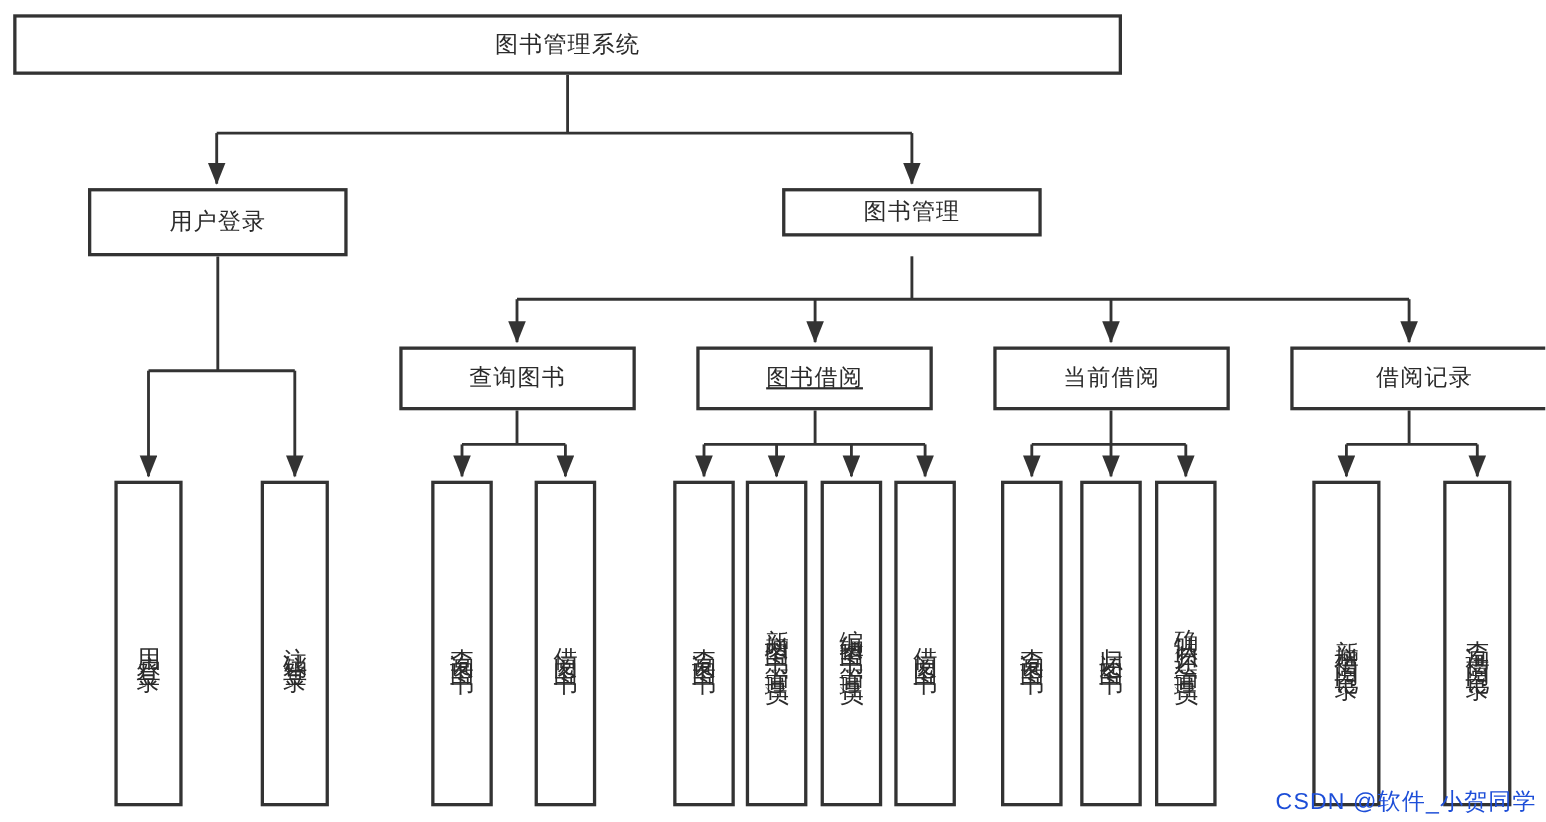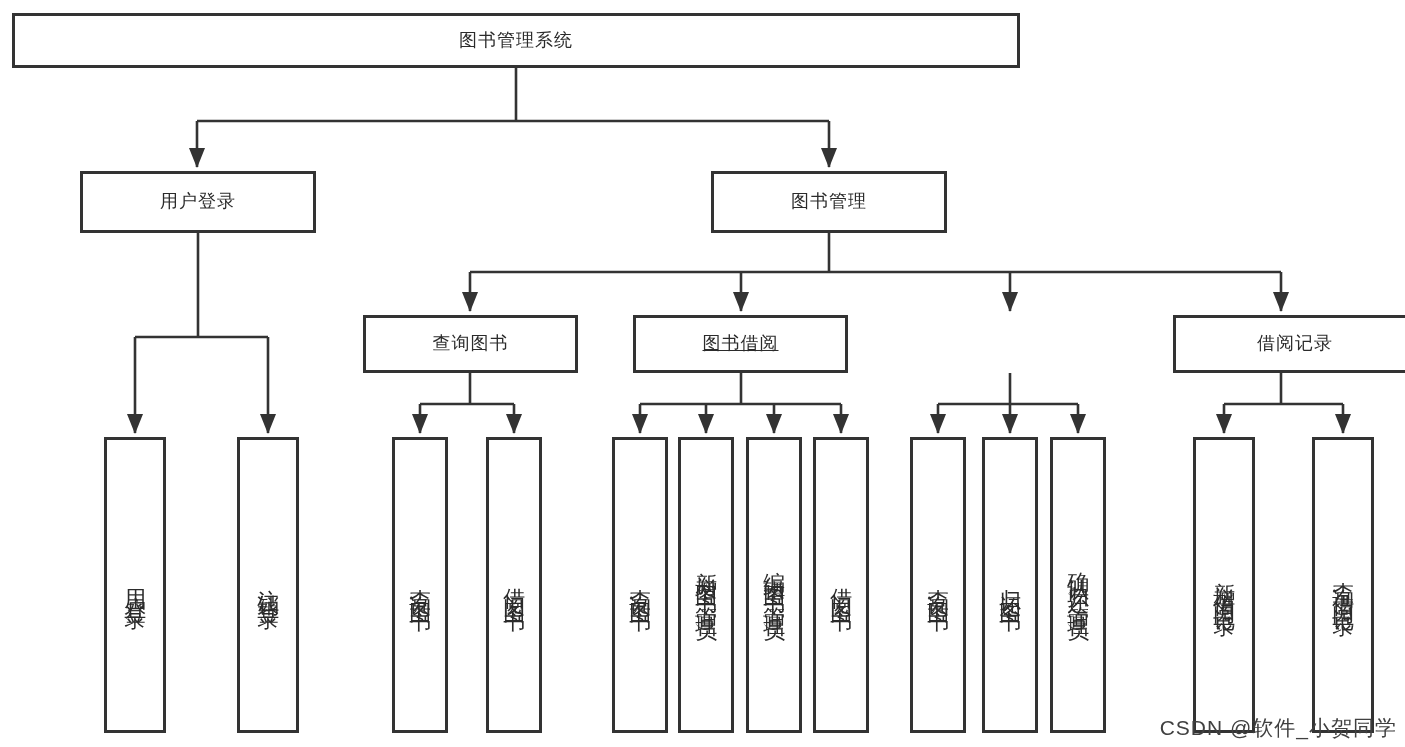--- a/index.html
+++ b/index.html
@@ -23,38 +23,38 @@
   }
   .box {
     position: absolute;
     box-sizing: border-box;
     border: 3px solid #333333;
     background: #ffffff;
     display: flex;
     align-items: center;
     justify-content: center;
     color: #2b2b2b;
-    font-size: 18px;
+    font-size: 21px;
     line-height: 1.2;
     z-index: 1;
     letter-spacing: 1px;
     text-align: center;
   }
   .box.v {
     writing-mode: vertical-rl;
     text-orientation: mixed;
     letter-spacing: 7px;
     font-size: 22px;
     padding: 6px 0;
   }
   .watermark {
     position: absolute;
     right: 8px;
     bottom: 5px;
-    color: #404040;
+    color: #1d4ed8;
     font-size: 21px;
     letter-spacing: 1px;
     z-index: 2;
     white-space: nowrap;
   }
 </style>
 </head>
 <body>
 
 <div id="canvas">
@@ -105,24 +105,25 @@
       <path d="M1281,373 V404"></path>
       <path d="M1224,404 H1343"></path>
       <path d="M1224,404 V433" marker-end="url(#ah)"></path>
       <path d="M1343,404 V433" marker-end="url(#ah)"></path>
     </g>
   </svg>
 
   <div class="box" style="left:12px; top:13px; width:1008px; height:55px;">图书管理系统</div>
 
   <div class="box" style="left:80px; top:171px; width:236px; height:62px;">用户登录</div>
-  <div class="box" style="left:711px; top:171px; width:236px; height:62px;">图书管理</div>
+  <div class="box" style="left:711px; top:171px; width:236px; height:44px;">图书管理</div>
 
   <div class="box" style="left:363px; top:315px; width:215px; height:58px;">查询图书</div>
   <div class="box" style="left:633px; top:315px; width:215px; height:58px;text-decoration:underline;">图书借阅</div>
+  <div class="box" style="left:903px; top:315px; width:215px; height:58px;">当前借阅</div>
   <div class="box" style="left:1173px; top:315px; width:244px; height:58px;">借阅记录</div>
 
   <div class="box v" style="left:104px; top:437px; width:62px; height:296px;">用户登录</div>
   <div class="box v" style="left:237px; top:437px; width:62px; height:296px;">注销登录</div>
 
   <div class="box v" style="left:392px; top:437px; width:56px; height:296px;">查询图书</div>
   <div class="box v" style="left:486px; top:437px; width:56px; height:296px;">借阅图书</div>
 
   <div class="box v" style="left:612px; top:437px; width:56px; height:296px;">查询图书</div>
   <div class="box v" style="left:678px; top:437px; width:56px; height:296px;">新增图书（管理员）</div>

